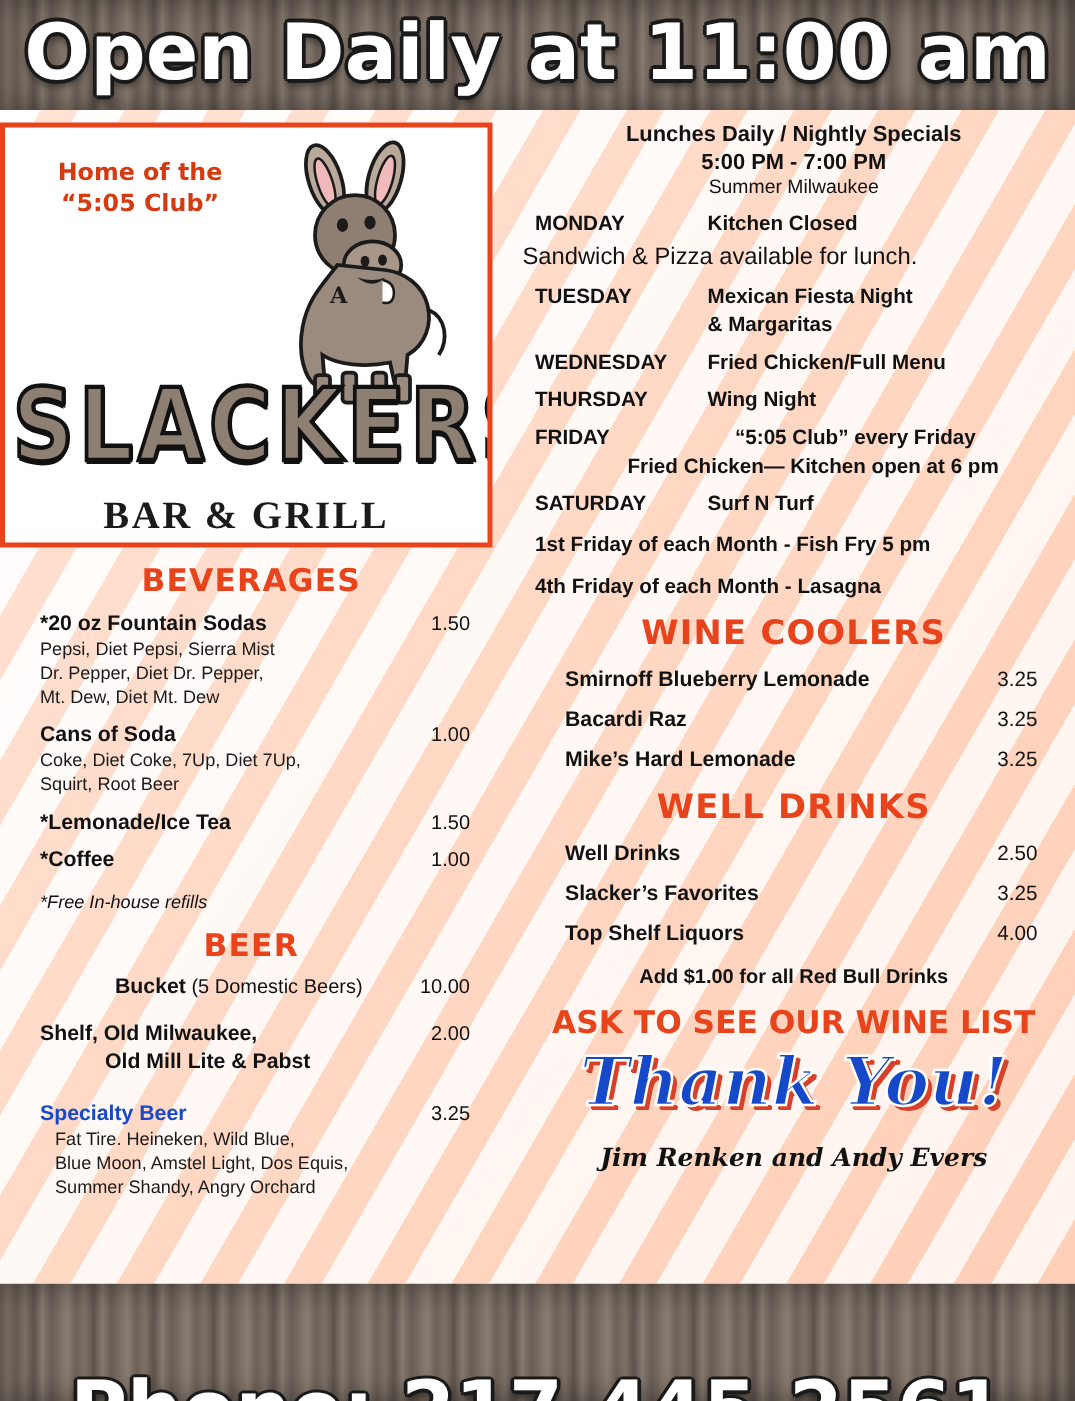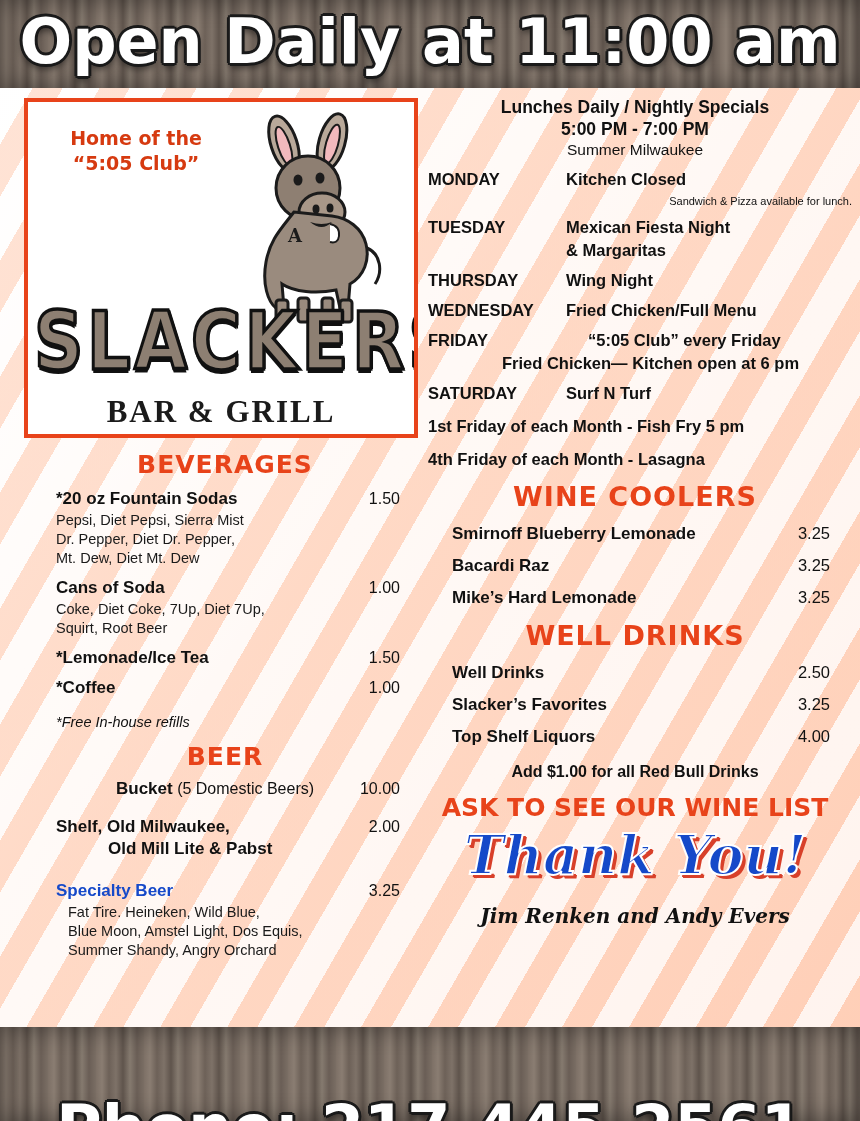--- a/index.html
+++ b/index.html
@@ -64,21 +64,21 @@
     background:
       repeating-linear-gradient(-60deg,
          rgba(255,205,180,0.55) 0px, rgba(255,205,180,0.55) 26px,
          rgba(255,255,255,0.75) 26px, rgba(255,255,255,0.75) 58px),
       linear-gradient(125deg, #ffffff 0%, #ffe7da 45%, #ffd2bc 100%);
     overflow: hidden;
   }
 
   .col-left {
     position: absolute;
-    left: 24px;
+    left: 0;
     top: 10px;
     width: 402px;
   }
   .col-right {
     position: absolute;
     left: 418px;
     top: 8px;
     width: 434px;
   }
 
@@ -215,22 +215,22 @@
     font-weight: bold;
     color: #111111;
     flex: 0 0 138px;
   }
   .day-row .desc {
     font-size: 16.5px;
     font-weight: bold;
     color: #111111;
   }
   .center-line {
-    text-align: right;
-    font-size: 11px;
+    text-align: left;
+    font-size: 19px;
     color: #111111;
     margin-top: 6px;
   }
   .sub-line {
     padding-left: 148px;
     font-size: 16.5px;
     font-weight: bold;
     color: #111111;
     margin-top: 4px;
   }
@@ -425,27 +425,27 @@
       </div>
       <div class="center-line">Sandwich &amp; Pizza available for lunch.</div>
 
       <div class="day-row">
         <span class="day">TUESDAY</span>
         <span class="desc">Mexican Fiesta Night</span>
       </div>
       <div class="sub-line">&amp; Margaritas</div>
 
       <div class="day-row">
+        <span class="day">WEDNESDAY</span>
+        <span class="desc">Fried Chicken/Full Menu</span>
+      </div>
+
+      <div class="day-row">
         <span class="day">THURSDAY</span>
         <span class="desc">Wing Night</span>
-      </div>
-
-      <div class="day-row">
-        <span class="day">WEDNESDAY</span>
-        <span class="desc">Fried Chicken/Full Menu</span>
       </div>
 
       <div class="day-row">
         <span class="day">FRIDAY</span>
         <span class="desc" style="padding-left:22px;">“5:05 Club” every Friday</span>
       </div>
       <div class="indent-line">Fried Chicken— Kitchen open at 6 pm</div>
 
       <div class="day-row">
         <span class="day">SATURDAY</span>

